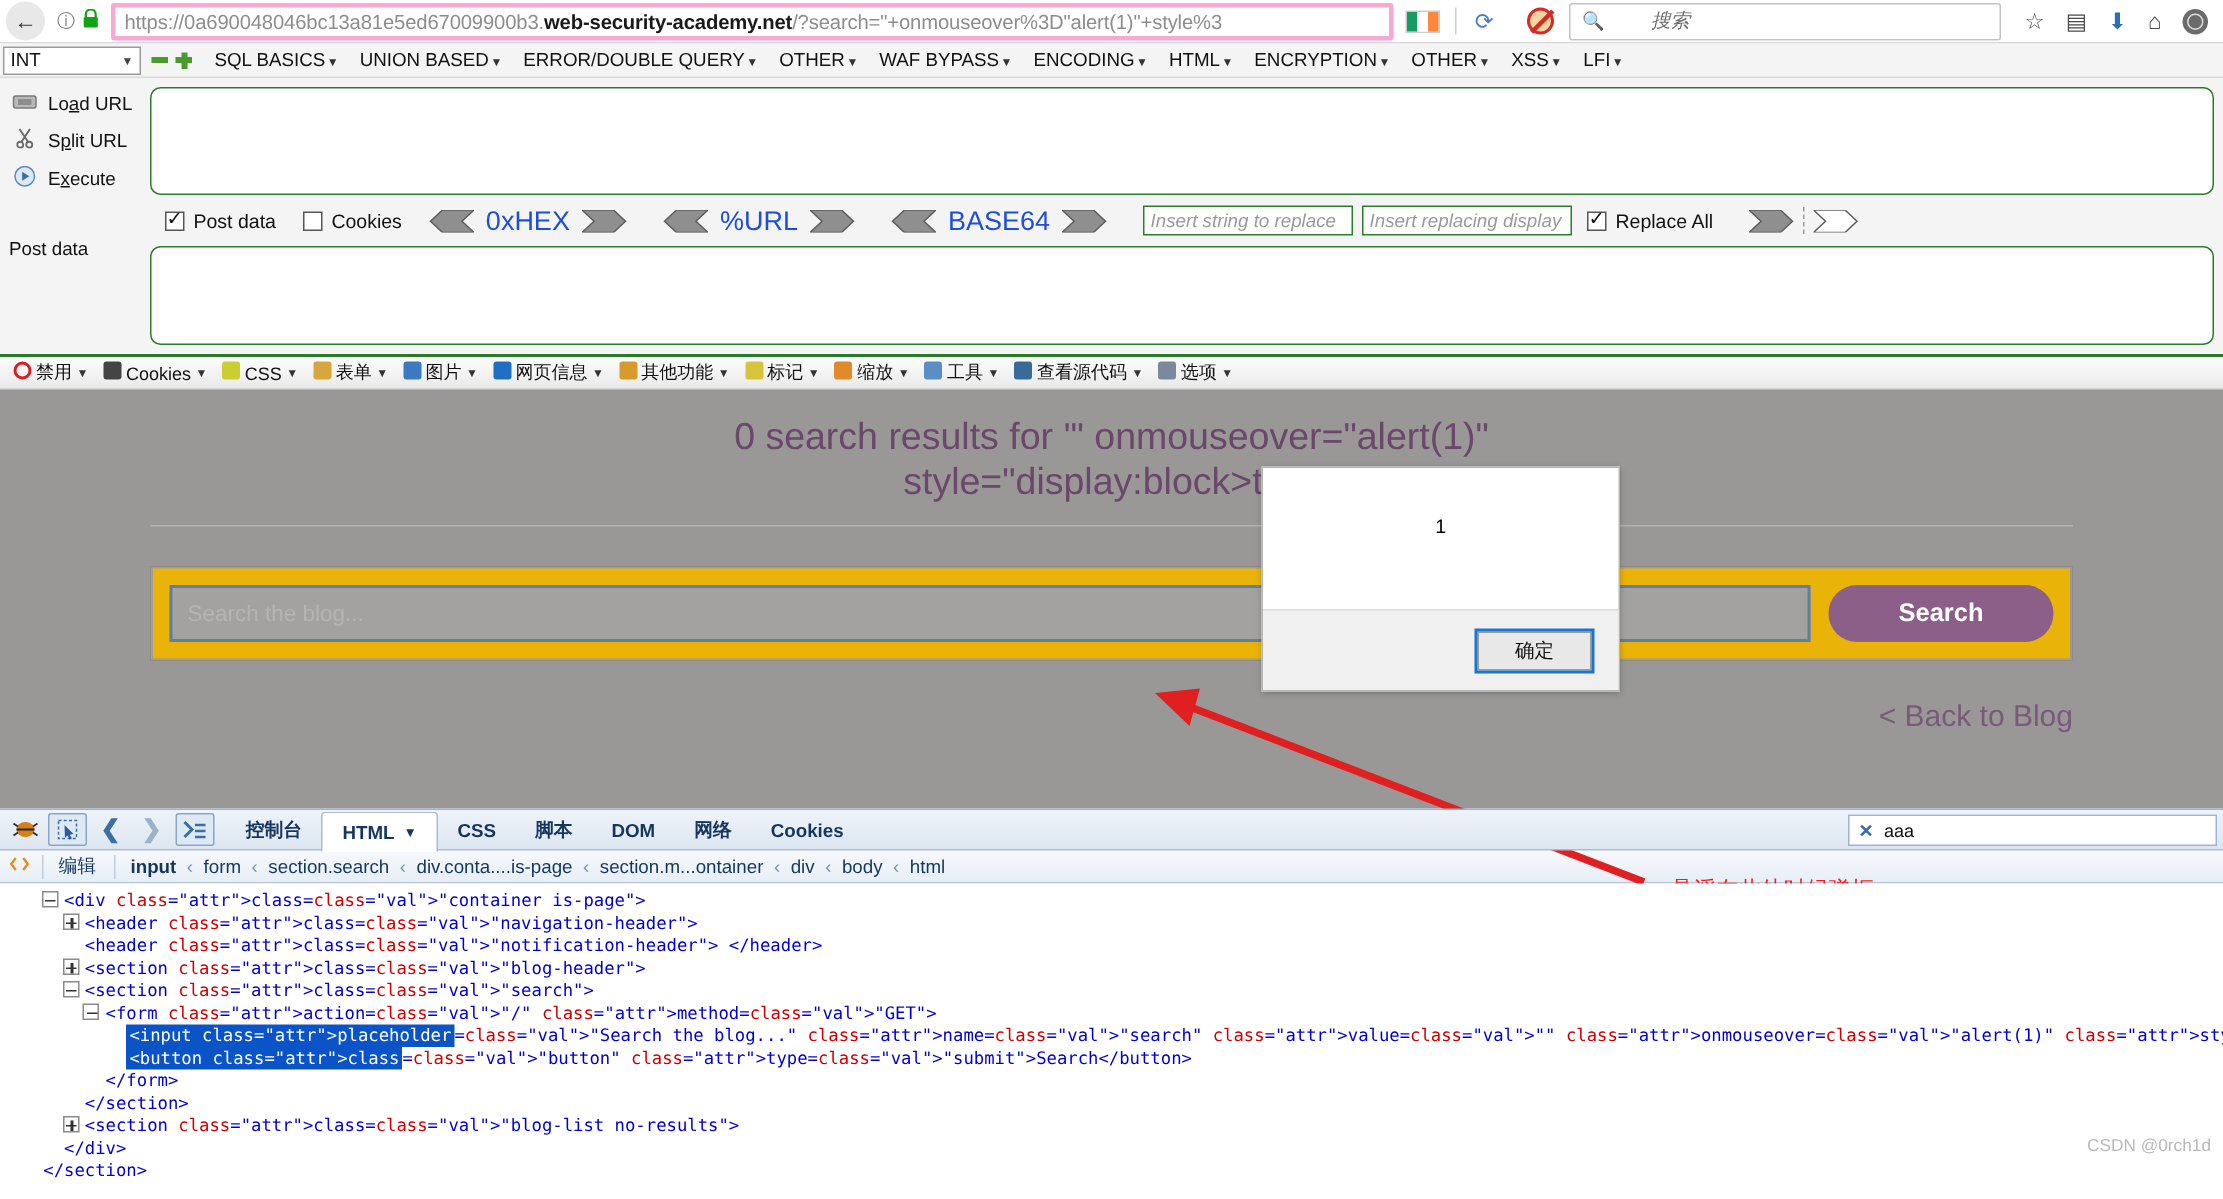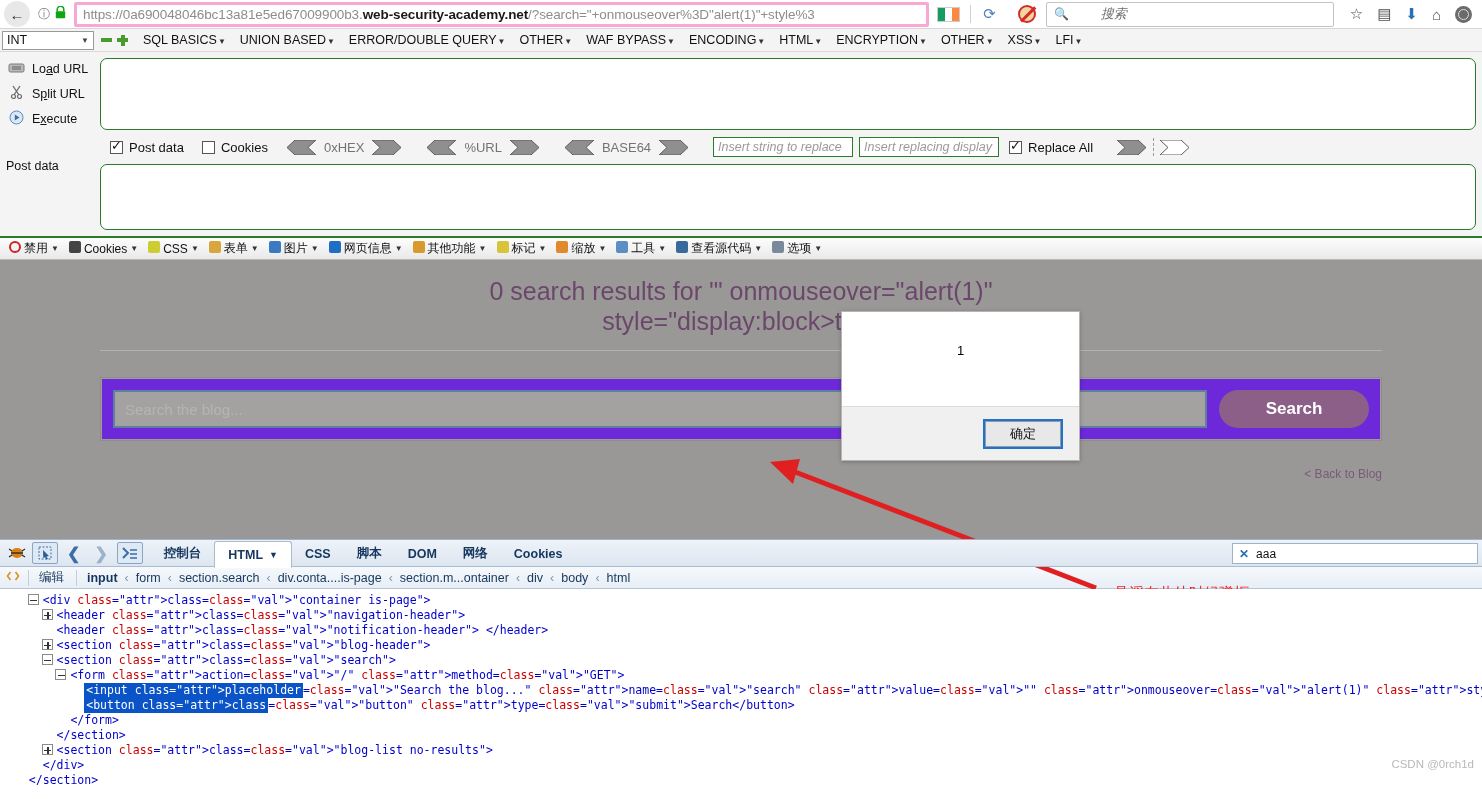--- a/index.html
+++ b/index.html
@@ -101,21 +101,21 @@
     background:#fff;
   }
   .hb-ta.small { height: 66px; }
   .hb-optrow { display:flex; align-items:center; gap:0; height:34px; font-size:13px; color:#111; }
   .cb { width:13px;height:13px;border:1px solid #555;background:#fff;display:inline-block;position:relative;flex:none;}
   .cb.on::after{content:"✓"; position:absolute; left:0px; top:-4px; font-size:13px; color:#111;}
   .opt { display:flex; align-items:center; gap:6px; margin-right:18px; }
   .arrow-grp { display:flex; align-items:center; gap:8px; margin-right: 24px; }
   .arr { width:30px; height:15px; display:block; position:relative; }
   .arr svg { display:block; }
-  .codelabel { font-size:13px; color:#737373; }
+  .codelabel { font-size:18px; color:#1d4ed8; }
   .repl-in {
     width: 140px; height: 20px; border:1px solid #2a7c2a; background:#fff;
     font-size:12.5px; color:#9a9a9a; font-style:italic; padding: 0 4px;
     display:flex; align-items:center; margin-right: 6px;
   }
   .vdiv { width:0; border-left: 1px dashed #999; height:18px; margin: 0 6px; }
 
   
   .devbar {
     display:flex; align-items:center; height: 22px;
@@ -132,36 +132,36 @@
   .viewport {
     position: relative; height: 279px; background:#999897; overflow:hidden;
   }
   .page-title {
     text-align:center; color:#6b476b; font-size: 25px;
     padding-top: 16px; line-height: 30px; font-weight: 400;
   }
   .hr { height:1px; background:#b3b2b1; margin: 14px 100px 0 100px; }
   .searchsection {
     margin: 26px 100px 0 100px; height: 64px;
-    background: #6d28d9; border: 1px solid #8e8d8c;
+    background: #eab308; border: 1px solid #8e8d8c;
     display:flex; align-items:center; padding: 0 12px;
     box-shadow: inset 0 0 0 1px #9d9c9b;
   }
   .searchbox {
     flex: 1; height: 38px; border:2px solid #5f7fa0; background:#a3a2a1;
     display:flex; align-items:center; padding: 0 10px;
     color:#b5b4b3; font-size: 15px;
   }
   .searchbtn {
     width: 150px; height: 38px; margin-left: 12px; border-radius: 19px;
     background: #8b5f87; color:#fff; font-size: 17px; font-weight: bold;
     display:flex; align-items:center; justify-content:center;
   }
   .backblog {
-    text-align: right; color:#7a5a7a; font-size:12px;
+    text-align: right; color:#7a5a7a; font-size:20px;
     margin: 26px 100px 0 0;
   }
 
   
   .alertdlg {
     position:absolute; left: 841px; top: 311px; width: 239px; height: 150px;
     background:#fff; border:1px solid #b5b5b5; box-shadow: 0 1px 4px rgba(0,0,0,.25);
     display:flex; flex-direction:column;
   }
   .alertdlg .msg { flex:1; display:flex; align-items:center; justify-content:center;

